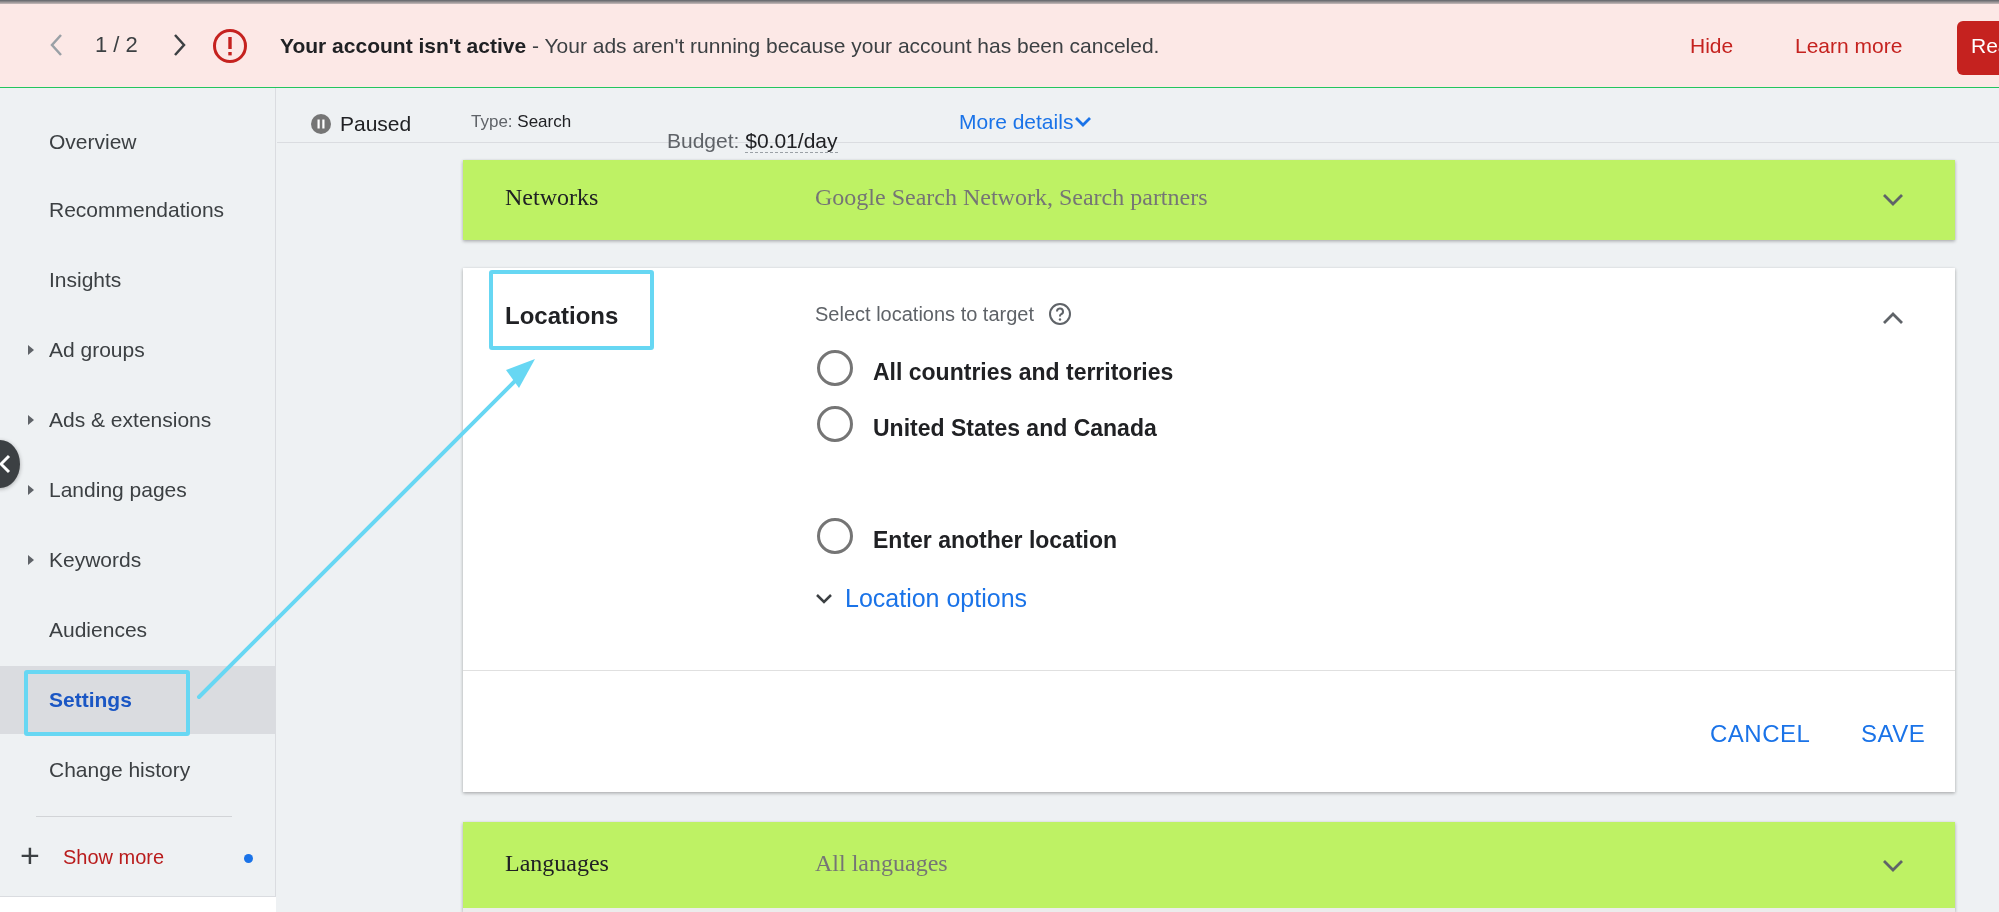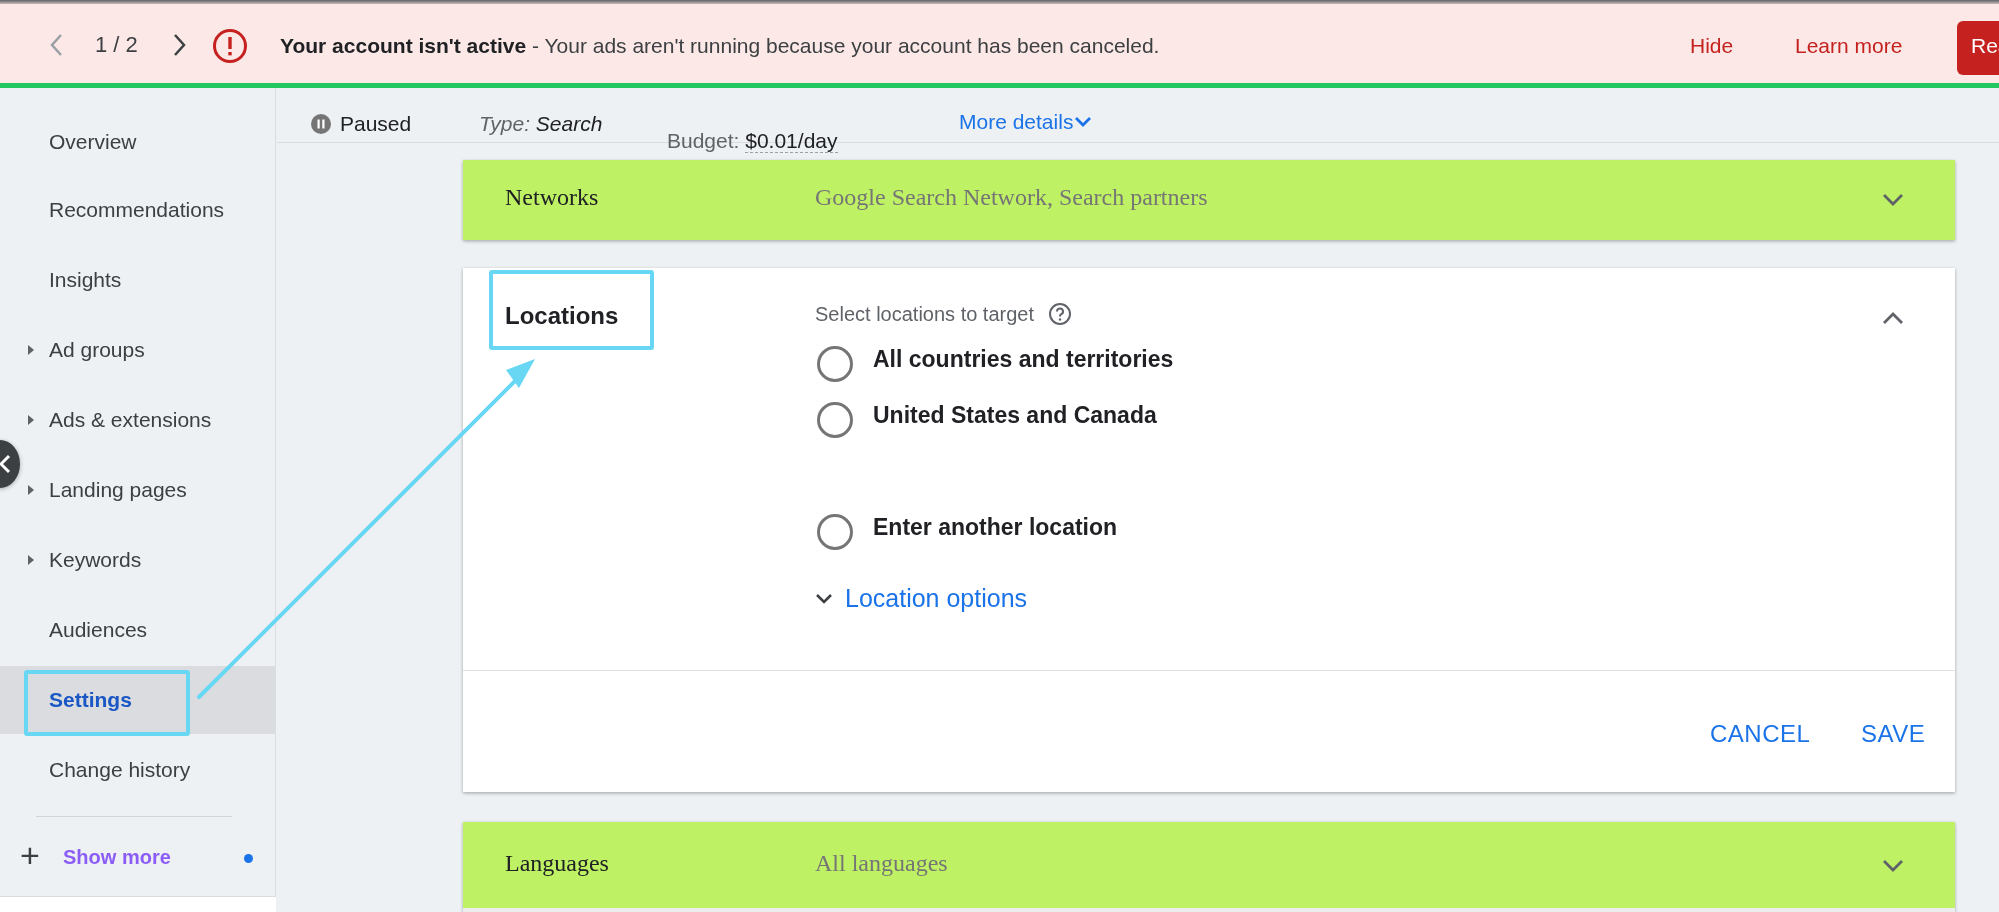--- a/index.html
+++ b/index.html
@@ -11,21 +11,21 @@
     color: #202124;
   }
   .topshade {
     position: absolute; left: 0; top: 0; width: 1999px; height: 6px;
     background: linear-gradient(#5f6368, #fbe7e4);
   }
   
   .banner {
     position: absolute; left: 0; top: 4px; width: 1999px; height: 84px;
     background: #fce8e6;
-    border-bottom: 5px solid #22c55e;
+    border-bottom: 1px solid #22c55e;
     display: flex; align-items: center;
   }
   .banner .nav-prev { position: absolute; left: 46px; top: 26px; width: 22px; height: 30px; cursor: pointer; }
   .banner .pager { position: absolute; left: 95px; top: 28px; font-size: 22px; color: #3c4043; }
   .banner .nav-next { position: absolute; left: 168px; top: 26px; width: 22px; height: 30px; cursor: pointer; }
   .banner .alert-icon { position: absolute; left: 212px; top: 24px; width: 36px; height: 36px; }
   .banner .msg { position: absolute; left: 280px; top: 30px; font-size: 21px; color: #3c4043; white-space: nowrap; }
   .banner .msg b { font-weight: bold; color: #202124; }
   .banner .hide-link { position: absolute; left: 1690px; top: 30px; font-size: 21px; color: #c5221f; cursor: pointer; }
   .banner .learn-link { position: absolute; left: 1795px; top: 30px; font-size: 21px; color: #c5221f; cursor: pointer; }
@@ -48,39 +48,39 @@
   .sb-item .caret {
     position: absolute; left: 28px; width: 0; height: 0;
     border-top: 5px solid transparent; border-bottom: 5px solid transparent;
     border-left: 6px solid #5f6368;
   }
   .sb-item.active { background: #dadce0; }
   .sb-item.active .label { color: #1a56c4; font-weight: bold; }
   .sb-divider { position: absolute; left: 36px; top: 728px; width: 196px; height: 1px; background: #d2d4d7; }
   .show-more { position: absolute; left: 0; top: 740px; width: 276px; height: 62px; cursor: pointer; }
   .show-more .plus { position: absolute; left: 20px; top: 10px; font-size: 34px; color: #3c4043; line-height: 34px; }
-  .show-more .label { position: absolute; left: 63px; top: 18px; font-size: 20px; color: #8b5cf6; font-weight: bold; }
+  .show-more .label { position: absolute; left: 63px; top: 18px; font-size: 20px; color: #b91c1c; font-weight: normal; }
   .show-more .dot { position: absolute; left: 244px; top: 26px; width: 9px; height: 9px; border-radius: 50%; background: #1a73e8; }
   .sb-bottom { position: absolute; left: 0; top: 808px; width: 276px; height: 16px; background: #fff; border-top: 1px solid #dadce0; }
 
   .collapse-btn {
     position: absolute; left: -20px; top: 440px; width: 40px; height: 48px;
     border-radius: 50%; background: #3c4043; cursor: pointer;
     box-shadow: 0 1px 4px rgba(0,0,0,.3);
   }
   .collapse-btn svg { position: absolute; left: 18px; top: 14px; }
 
   
   .statusbar {
     position: absolute; left: 277px; top: 88px; width: 1722px; height: 55px;
     background: #eef1f3; border-bottom: 1px solid #dadce0;
   }
   .statusbar .pause-icon { position: absolute; left: 34px; top: 26px; width: 20px; height: 20px; }
   .statusbar .status { position: absolute; left: 63px; top: 24px; font-size: 21px; color: #202124; }
-  .statusbar .type-label { position: absolute; left: 202px; top: 24px; font-size: 21px; color: #5f6368; font-style: italic; }
+  .statusbar .type-label { position: absolute; left: 194px; top: 24px; font-size: 17px; color: #5f6368; }
   .statusbar .type-label span { color: #202124; }
   .statusbar .budget-label { position: absolute; left: 390px; top: 24px; font-size: 21px; color: #5f6368; margin-top: 17px; }
   .statusbar .budget-label span { color: #202124; border-bottom: 1px dashed #9aa0a6; }
   .statusbar .more-details { position: absolute; left: 682px; top: 22px; font-size: 21px; color: #1a73e8; cursor: pointer; display: flex; align-items: center; }
 
   
   .panel {
     position: absolute; left: 463px; width: 1492px;
     box-shadow: 0 1px 3px rgba(0,0,0,.25), 0 2px 4px rgba(0,0,0,.08);
   }
@@ -92,21 +92,21 @@
   .panel.networks { top: 160px; height: 80px; }
   .panel.networks .ptitle, .panel.networks .pvalue { top: 24px; }
   .panel.networks .chev { top: 32px; }
 
   .panel.locations { top: 268px; height: 524px; background: #fff; }
   .loc-title { position: absolute; left: 42px; top: 34px; font-size: 24px; color: #202124; font-weight: bold; }
   .loc-highlight { position: absolute; left: 26px; top: 2px; width: 165px; height: 80px; border: 4px solid #67d7f3; border-radius: 3px; }
   .loc-sub { position: absolute; left: 352px; top: 34px; font-size: 20px; color: #5f6368; display: flex; align-items: center; gap: 14px; }
   .help-icon { width: 24px; height: 24px; cursor: pointer; }
   .panel.locations .chev { top: 42px; }
-  .radio-row { position: absolute; left: 354px; height: 40px; display: flex; align-items: flex-start; cursor: pointer; }
+  .radio-row { position: absolute; left: 354px; height: 40px; display: flex; align-items: flex-end; cursor: pointer; }
   .radio {
     width: 36px; height: 36px; border-radius: 50%; border: 3px solid #757575;
     position: relative; flex-shrink: 0;
   }
   .radio.checked { border-color: #4285f4; }
   .radio.checked::after {
     content: ""; position: absolute; left: 6px; top: 6px; width: 18px; height: 18px;
     border-radius: 50%; background: #4285f4;
   }
   .radio-label { margin-left: 20px; font-size: 23px; font-weight: bold; color: #202124; }

